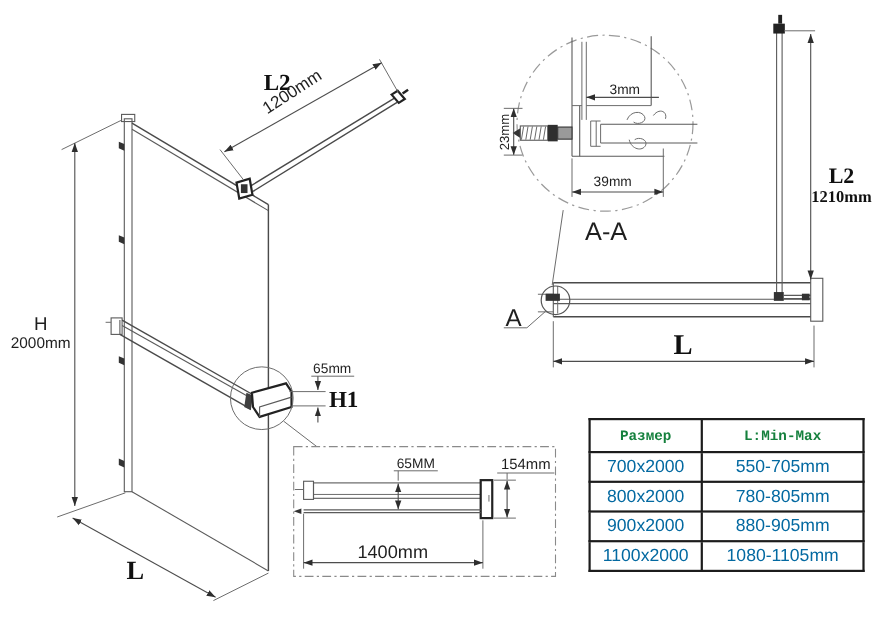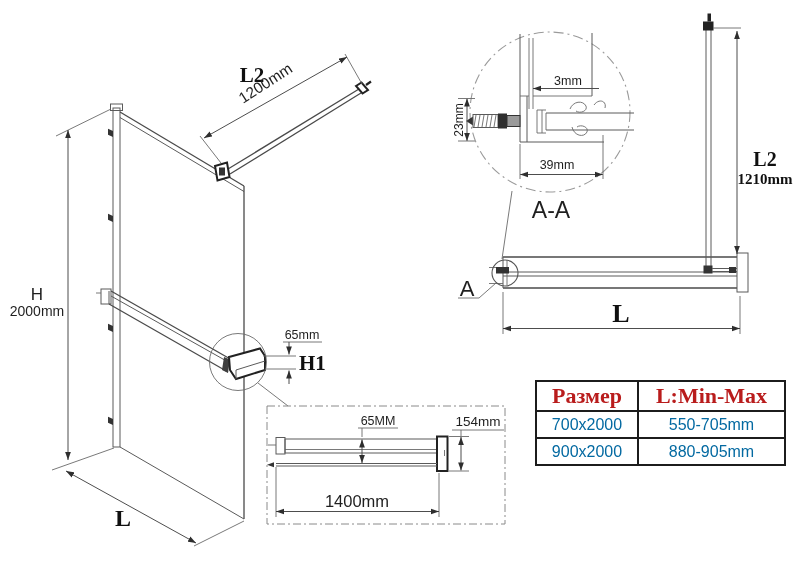--- a/index.html
+++ b/index.html
@@ -11,22 +11,22 @@
   .ln  { stroke:#4a4a4a; stroke-width:1.3; fill:none; }
   .ln1 { stroke:#5a5a5a; stroke-width:1;   fill:none; }
   .lnb { stroke:#222222; stroke-width:2;   fill:#ffffff; }
   .dim { stroke:#4d4d4d; stroke-width:1;   fill:none; }
   .thin{ stroke:#6a6a6a; stroke-width:0.9; fill:none; }
   .dk  { fill:#333333; stroke:none; }
   
   .sizes { position:absolute; left:535px; top:380px; width:249px;
            border-collapse:collapse; table-layout:fixed; background:#fff; }
   .sizes th, .sizes td { border:2px solid #1c1c1c; text-align:center; padding:0; }
-  .sizes th { height:28px; font-family:Liberation Serif, serif; font-weight:700;
-              font-size:22px; color:#b91c1c; }
+  .sizes th { height:28px; font-family:Liberation Mono, monospace; font-weight:700;
+              font-size:13px; color:#15803d; }
   .sizes td { height:25px; font-family:"Liberation Sans", sans-serif;
               font-size:16px; color:#0369a1; }
 </style>
 </head>
 <body>
 
 <div class="stage">
 
 <svg width="800" height="584" viewBox="0 0 800 584">
   <defs>
@@ -216,19 +216,27 @@
       <th>Размер</th>
       <th>L:Min-Max</th>
     </tr>
   </thead>
   <tbody>
     <tr>
       <td>700x2000</td>
       <td>550-705mm</td>
     </tr>
     <tr>
+      <td>800x2000</td>
+      <td>780-805mm</td>
+    </tr>
+    <tr>
       <td>900x2000</td>
       <td>880-905mm</td>
     </tr>
+    <tr>
+      <td>1100x2000</td>
+      <td>1080-1105mm</td>
+    </tr>
   </tbody>
 </table>
 
 </div>
 
 </body></html>

